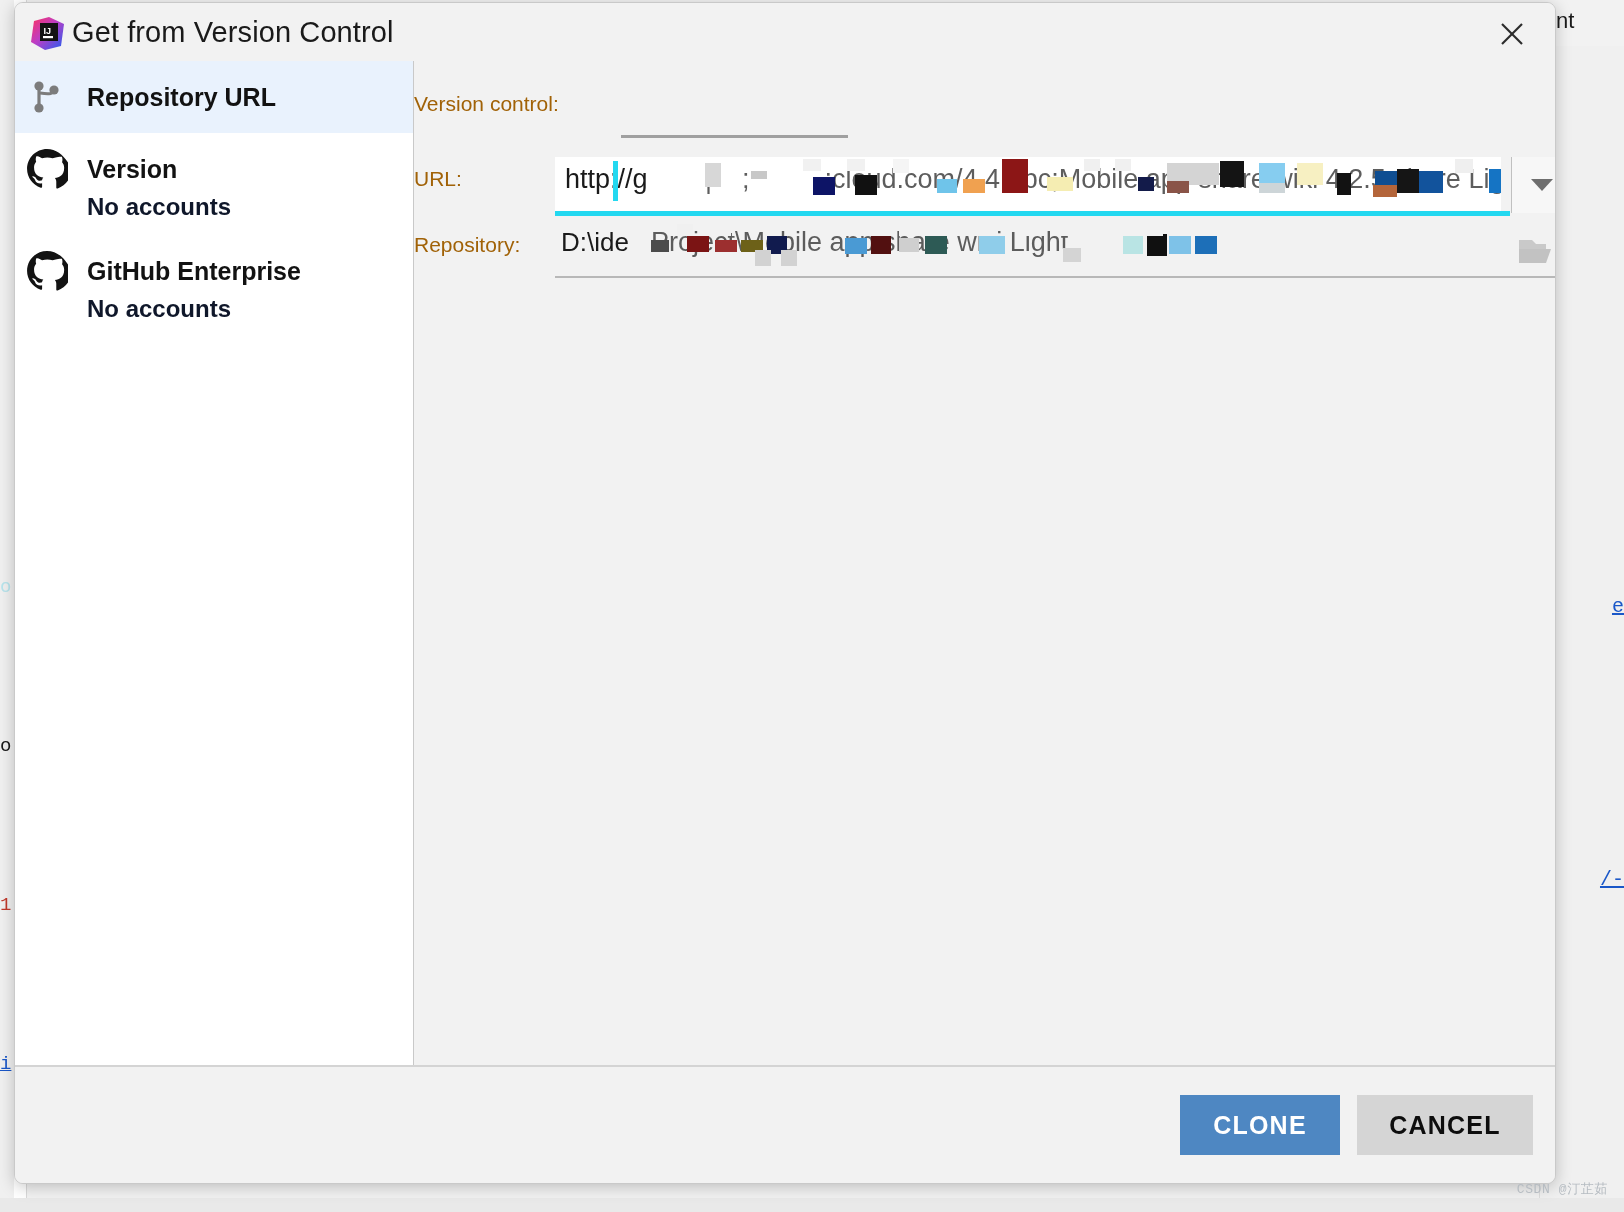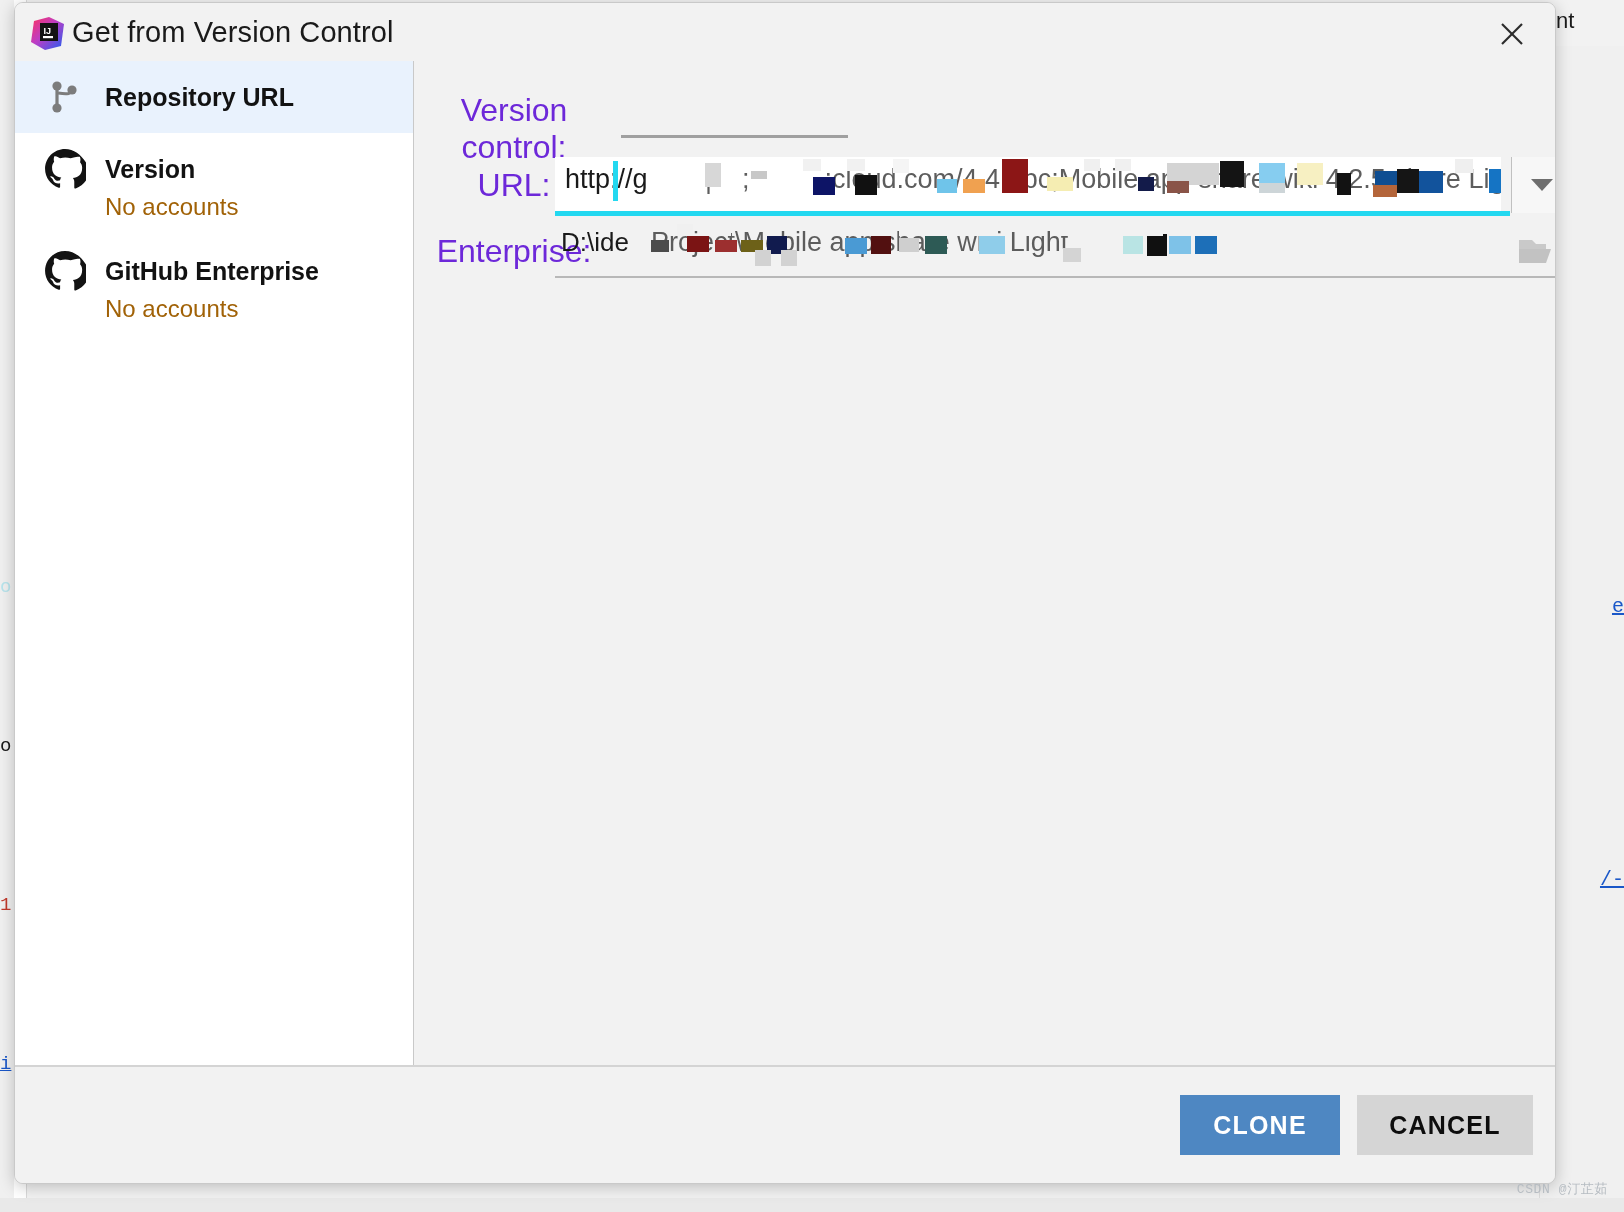--- a/index.html
+++ b/index.html
@@ -73,45 +73,45 @@
     cursor:default;
   }
   .close-btn svg { display:block; }
 
   
   .sidebar {
     position:absolute; left:0; top:58px; width:398px; height:1004px;
     background:#ffffff; border-right:1px solid #c9c9c9;
   }
   .side-item {
-    position:relative; padding-left:28px; box-sizing:border-box;
+    position:relative; padding-left:10px; box-sizing:border-box;
   }
   .side-item.selected { background:#e9f2fd; }
   .side-row {
     display:flex; align-items:center; height:72px;
   }
   .side-ico {
     width:44px; height:44px; flex:0 0 44px; display:flex;
     align-items:center; justify-content:center; margin-right:18px;
   }
   .side-label {
     font-size:25px; font-weight:bold; color:#121212;
   }
   .side-sub {
-    font-size:24px; color:#a16207; padding-left:62px;
-    margin-top:-12px; margin-bottom:14px;
+    font-size:24px; color:#0f172a; padding-left:62px;
+    margin-top:-12px; margin-bottom:14px;font-weight:bold;
   }
 
   
   .main {
     position:absolute; left:399px; top:58px; right:0; height:1004px;
     background:#f2f2f2;
   }
   .field-label {
-    position:absolute; font-size:32px; color:#6d28d9; text-align:center;
+    position:absolute; font-size:21px; color:#a16207; text-align:left;
   }
   .lbl-vc   { left:0;  top:31px; width:200px; }
   .lbl-url  { left:0;  top:106px; width:200px; }
   .lbl-dir  { left:0;  top:172px; width:200px; }
 
   .combo {
     position:absolute; left:207px; top:12px; width:227px; height:62px;
     background:#ffffff; border:1px solid #ffffff; box-sizing:border-box;
     display:flex; align-items:center;
   }
@@ -337,21 +337,21 @@
           <span class="blob" style="left:934px;top:12px;width:26px;height:24px;background:#1574c4;"></span>
 
         </div>
       </div>
 
       <div class="urlfield-underline"></div>
       <div class="url-dropdown">
         <span class="tri-down"></span>
       </div>
 
-      <div class="field-label lbl-dir">Enterprise:</div>
+      <div class="field-label lbl-dir">Repository:</div>
 
       <div class="dirfield">
         <span class="dir-text">D:\ide</span>
         <div class="redact">
           <div class="ghosttext" style="left:96px; top:3px; color:#3b3b3b;">Project\Mobile app share wiki Light</div>
           <span class="blob" style="left:96px;top:16px;width:18px;height:12px;background:#4c4c4c;"></span>
           <span class="blob" style="left:132px;top:12px;width:22px;height:16px;background:#7b1414;"></span>
           <span class="blob" style="left:160px;top:16px;width:22px;height:12px;background:#9c2f2f;"></span>
           <span class="blob" style="left:186px;top:16px;width:22px;height:12px;background:#6d6118;"></span>
           <span class="blob" style="left:212px;top:12px;width:20px;height:18px;background:#111b4e;"></span>

